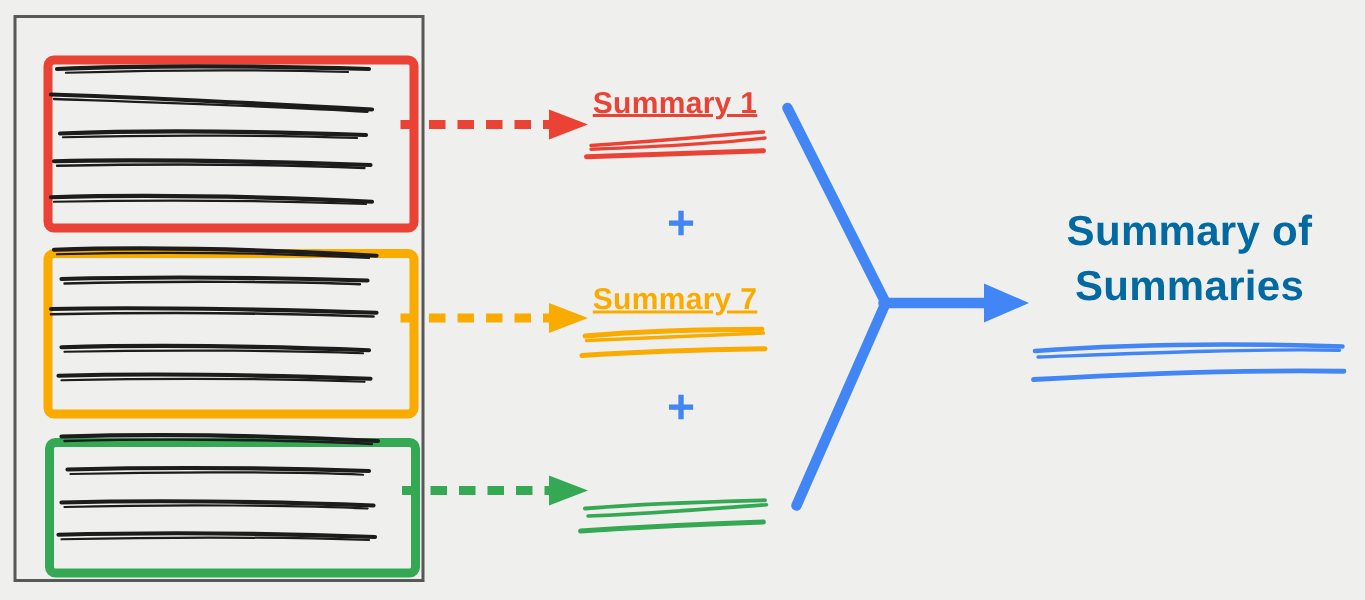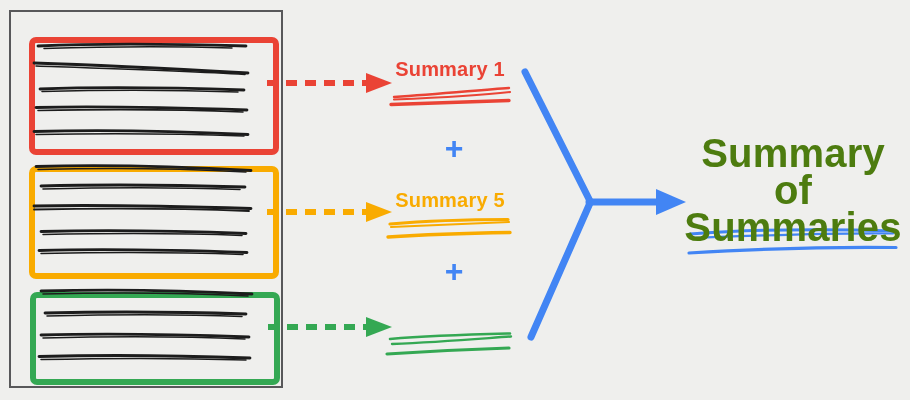--- a/index.html
+++ b/index.html
@@ -17,35 +17,35 @@
   }
   .chunk{
     position:absolute;box-sizing:border-box;border-radius:7px;background:transparent;
   }
   .chunk-1{left:18px;top:25px;width:250px;height:118px;border:6px solid #ea4335;}
   .chunk-2{left:18px;top:154px;width:250px;height:113px;border:6px solid #f9ab00;}
   .chunk-3{left:19px;top:280px;width:250px;height:93px;border:6px solid #34a853;}
   svg.artwork{position:absolute;left:0;top:0;pointer-events:none;}
   .sum-label{
     position:absolute;width:140px;text-align:center;
-    font-size:20px;font-weight:600;letter-spacing:.2px;
+    font-size:20px;font-weight:600;letter-spacing:.2px;text-decoration:underline;
   }
   .sum-1{left:380px;top:58px;color:#ea4335;}
   .sum-2{left:380px;top:189px;color:#f9ab00;}
   .sum-3{left:380px;top:303px;color:#34a853;}
   .plus{
     position:absolute;width:40px;text-align:center;
     color:#4285f4;font-size:32px;font-weight:700;line-height:32px;
   }
   .plus-1{left:434px;top:132px;}
   .plus-2{left:434px;top:255px;}
   .final-label{
     position:absolute;left:683px;top:135px;width:220px;
-    text-align:center;color:#4d7c0f;
-    font-size:40px;font-weight:700;line-height:37px;letter-spacing:.2px;
+    text-align:center;color:#0369a1;
+    font-size:28px;font-weight:700;line-height:37px;letter-spacing:.2px;
   }
 </style>
 </head>
 <body>
 
 <div class="canvas">
 
   <div class="doc">
     <div class="chunk chunk-1"></div>
     <div class="chunk chunk-2"></div>
@@ -128,19 +128,19 @@
     </g>
 
     <g stroke="#4285f4" fill="none" stroke-linecap="round">
       <path d="M690 234 C 750 229.5, 820 228.5, 895 231" stroke-width="3"></path>
       <path d="M692 238 C 760 235.5, 830 232.5, 893 233.5" stroke-width="2.2"></path>
       <path d="M689 253 C 750 249.5, 830 246.5, 896 247.5" stroke-width="3.2"></path>
     </g>
   </svg>
 
   <div class="sum-label sum-1">Summary 1</div>
-  <div class="sum-label sum-2">Summary 5</div>
+  <div class="sum-label sum-2">Summary 7</div>
 
   <div class="plus plus-1">+</div>
   <div class="plus plus-2">+</div>
 
   <div class="final-label">Summary of Summaries</div>
 </div>
 
 </body></html>

